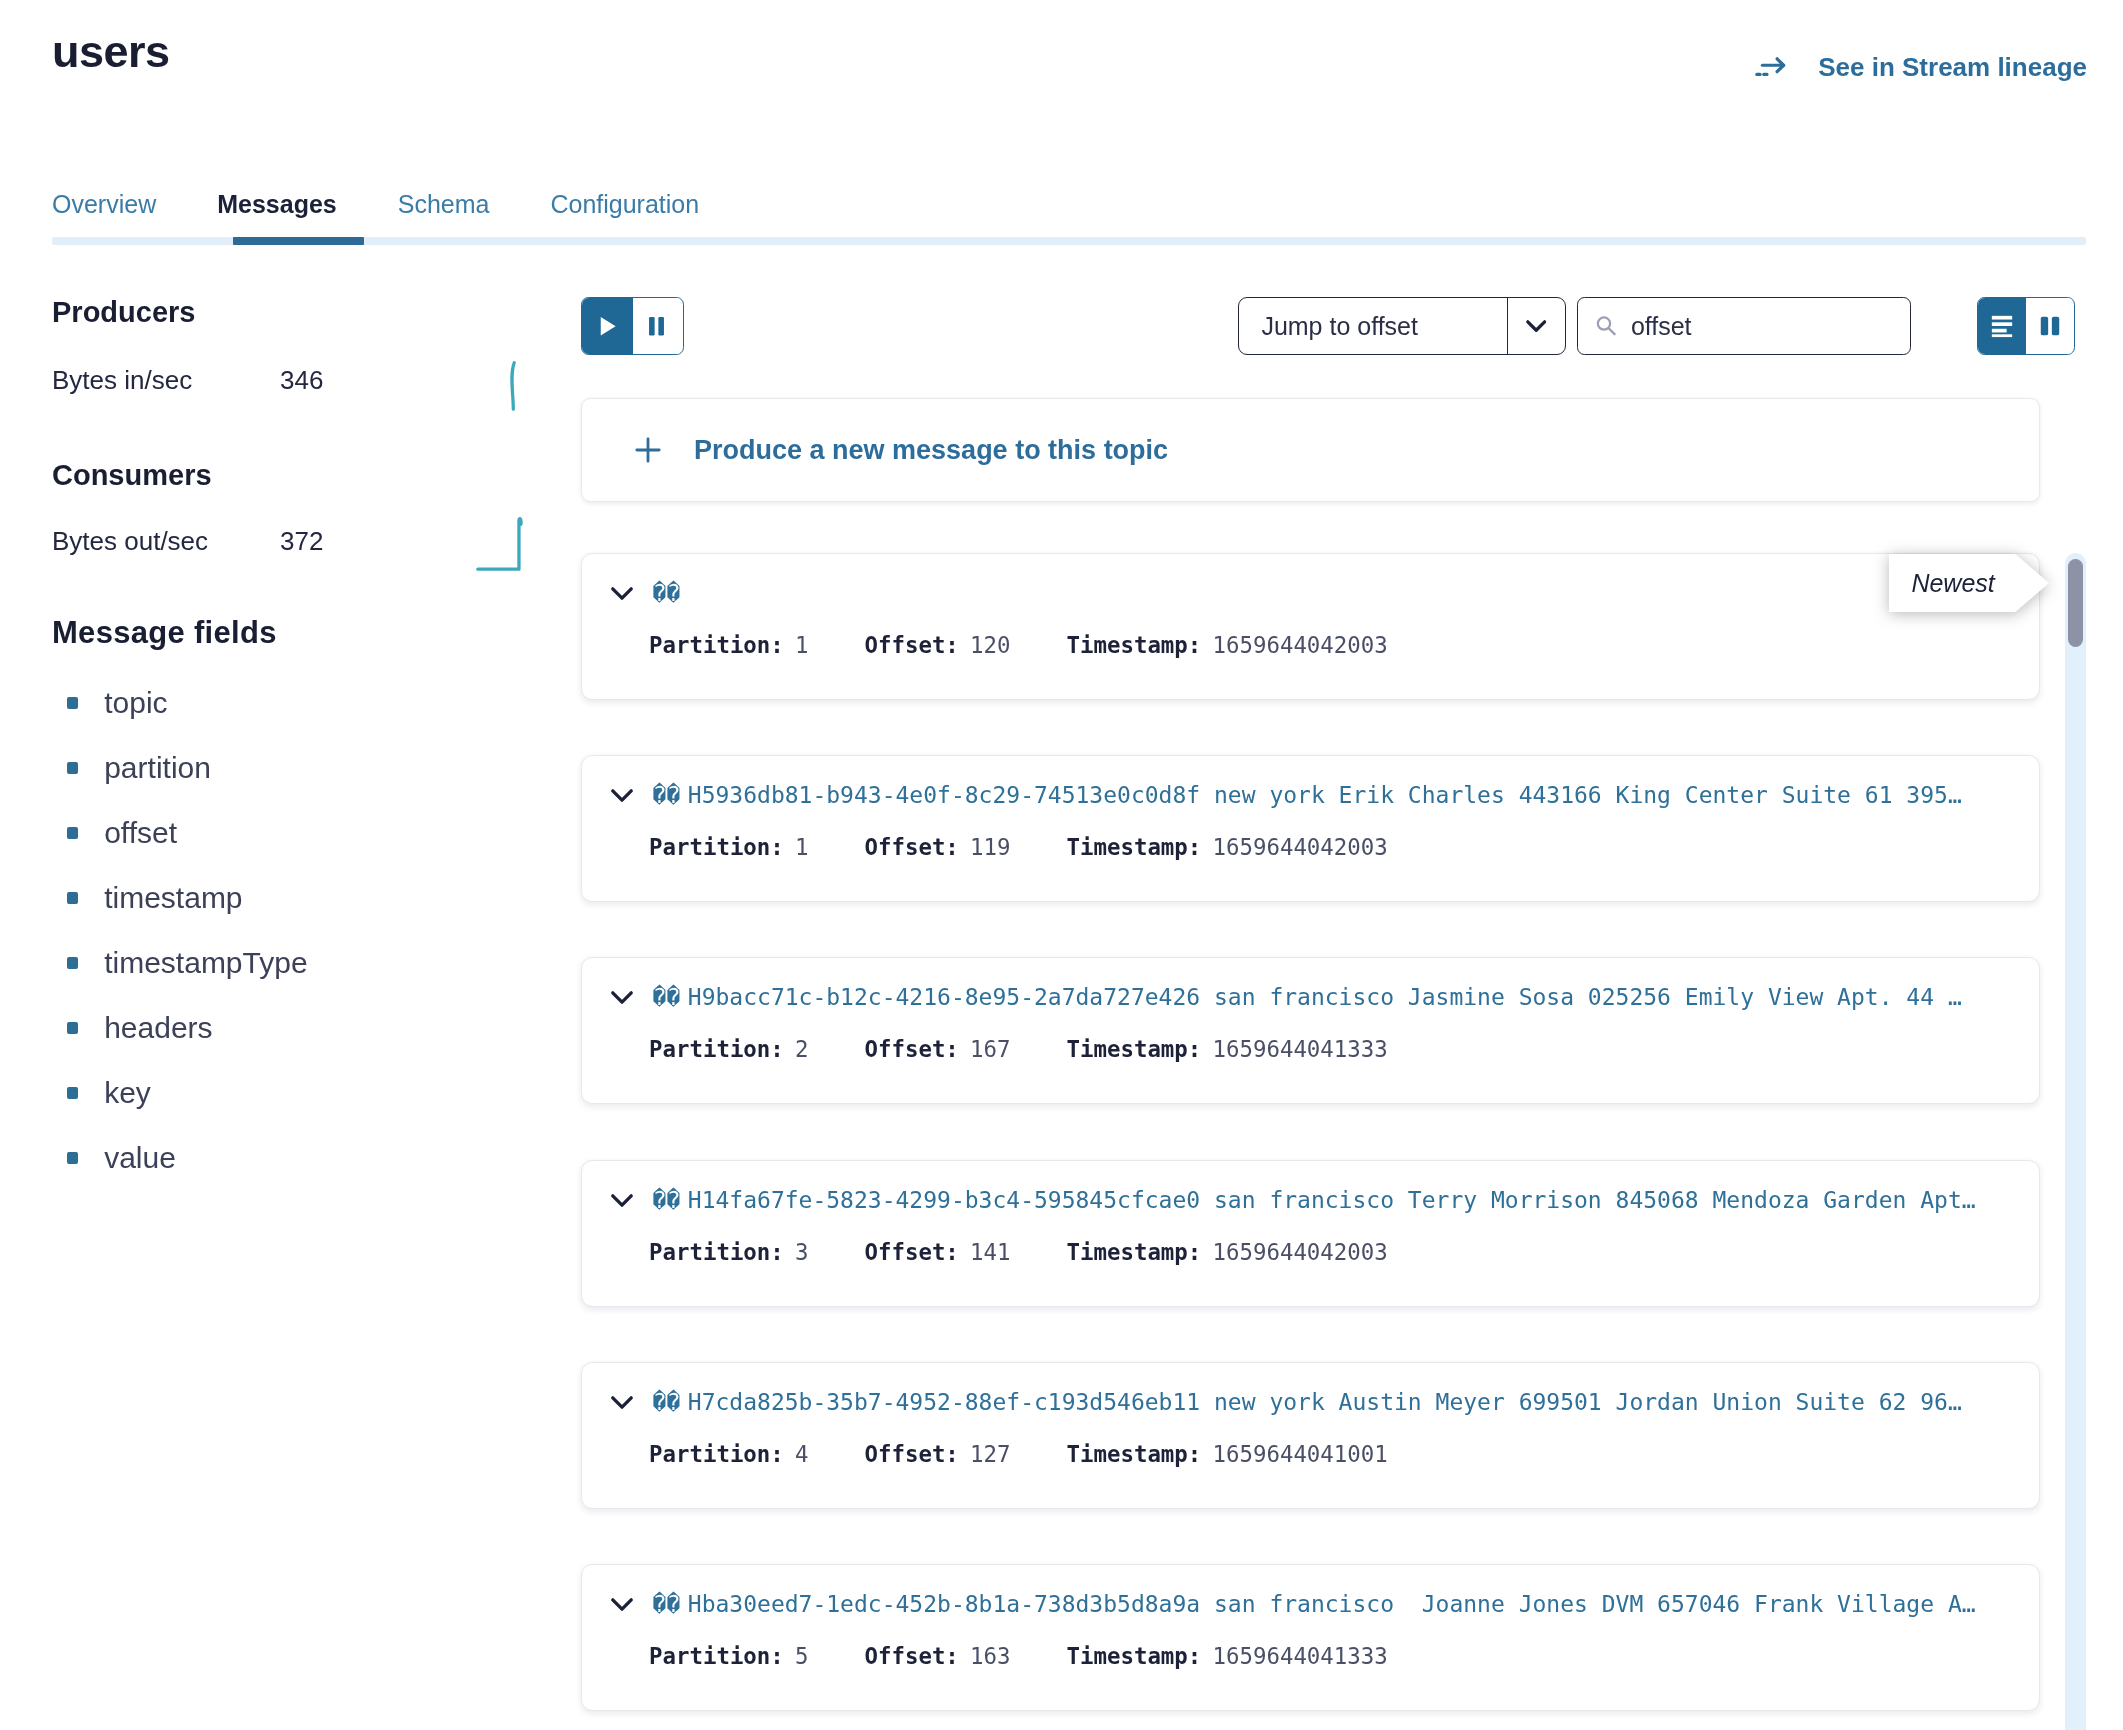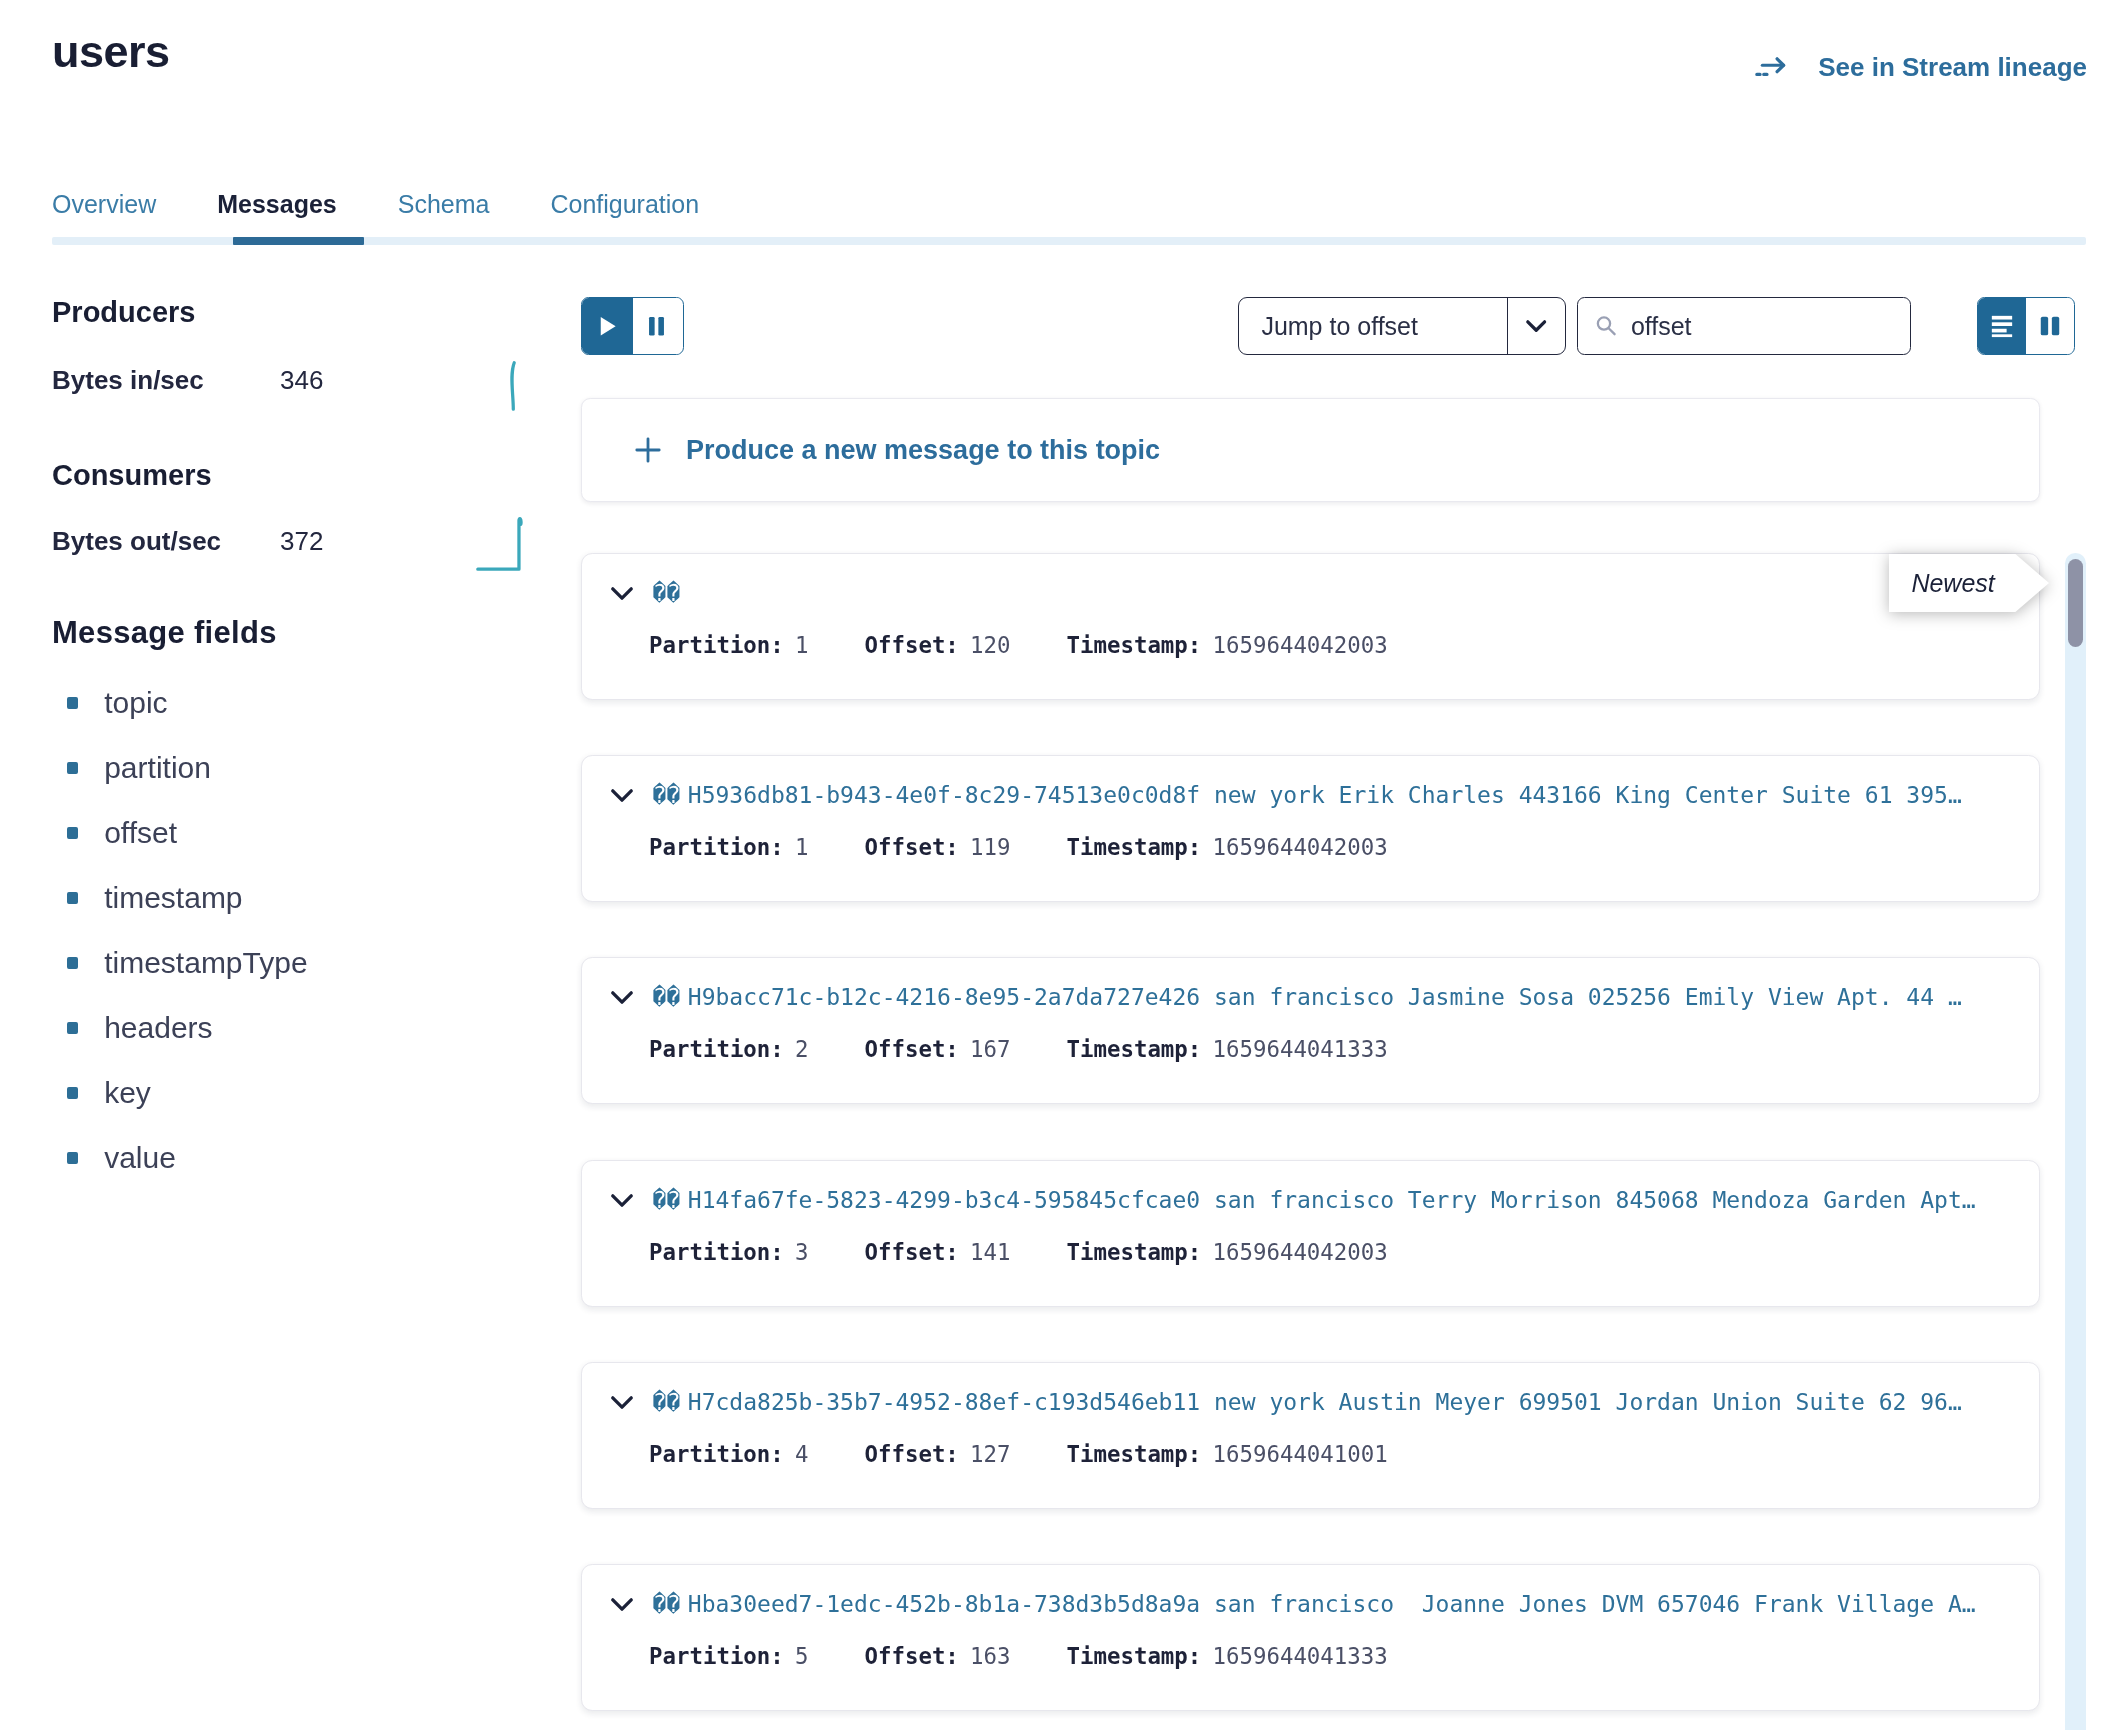--- a/index.html
+++ b/index.html
@@ -16,21 +16,21 @@
 
   
   .tabs { position:absolute; left:52px; top:190px; display:flex; gap:61px; font-size:25px; }
   .tab { color:#3a7ca7; font-weight:500; cursor:pointer; padding-bottom:22.4px; }
   .tab.active { color:#1b2138; font-weight:700; }
   .tabbar { position:absolute; left:52px; top:237px; width:2034px; height:8.4px; background:#e3eff8; border-radius:1.9px; }
   .tab-indicator { position:absolute; left:233px; top:237px; width:131px; height:8.4px; background:#2d6a96; border-radius:0.9px; z-index:2; }
 
   
   .side-h { position:absolute; left:52px; font-size:29px; font-weight:700; color:#191e33; }
-  .metric-label { position:absolute; left:52px; font-size:26px; color:#23273f;font-weight:bold; }
+  .metric-label { position:absolute; left:52px; font-size:26px; color:#23273f; }
   .metric-value { position:absolute; left:280px; font-size:26px; color:#23273f; }
   .spark { position:absolute; }
   .fields-h { position:absolute; left:52px; top:615px; font-size:31px; font-weight:700; color:#191e33; letter-spacing:0.3px; }
   .field-list { position:absolute; left:67px; top:689px; }
   .field-item { display:flex; align-items:center; height:28px; margin-bottom:37px; cursor:pointer; }
   .bullet { width:11.2px; height:11.2px; background:#2d6e96; border-radius:1.9px; margin-right:26px; flex:none; }
   .field-label { font-size:30px; color:#3c4157; }
 
   
   .btn-group { position:absolute; left:581px; top:297px; width:103px; height:58px; border:1.9px solid #1f6795;
@@ -56,21 +56,21 @@
 
   .view-toggle { position:absolute; left:1977px; top:297px; width:98px; height:58px; border:1.9px solid #1f6795; border-radius:7.5px;
     display:flex; overflow:hidden; background:#fff; }
   .vt-list { width:48px; height:100%; background:#1f6795; display:flex; align-items:center; justify-content:center; cursor:pointer; }
   .vt-cols { width:46px; height:100%; background:#fff; display:flex; align-items:center; justify-content:center; cursor:pointer; border-left:1.9px solid #fff; }
 
   
   .produce-card { position:absolute; left:581px; top:398px; width:1459px; height:104px; background:#fff;
     border:0.9px solid #e9e9ef; border-radius:9.3px; box-shadow:0 1.9px 4.7px rgba(25,30,51,0.08);
     display:flex; align-items:center; padding-left:52px; cursor:pointer; }
-  .produce-label { font-size:27px; font-weight:700; color:#2d6d9c; margin-left:24px; }
+  .produce-label { font-size:27px; font-weight:700; color:#2d6d9c; margin-left:32px; }
 
   
   .msg-card { position:absolute; left:581px; width:1459px; height:147px; background:#fff;
     border:0.9px solid #e7e7ed; border-radius:11.2px; box-shadow:0 2.8px 6.5px rgba(25,30,51,0.09); }
   .msg-title-row { display:flex; align-items:center; height:48px; margin-top:15px; padding-left:28px; overflow:hidden; }
   .msg-chevron { flex:none; margin-right:18.6px; cursor:pointer; }
   .msg-key { font-family:"DejaVu Sans Mono", monospace; font-size:23px; color:#2e7099; margin-right:7.5px; white-space:pre; }
   .msg-title { font-family:"DejaVu Sans Mono", monospace; font-size:23px; color:#2e7099; white-space:pre; overflow:hidden; }
   .msg-meta { display:flex; padding-left:67px; margin-top:15px; font-family:"DejaVu Sans Mono", monospace; font-size:22.4px; }
   .meta-pair { margin-right:56px; white-space:pre; }

